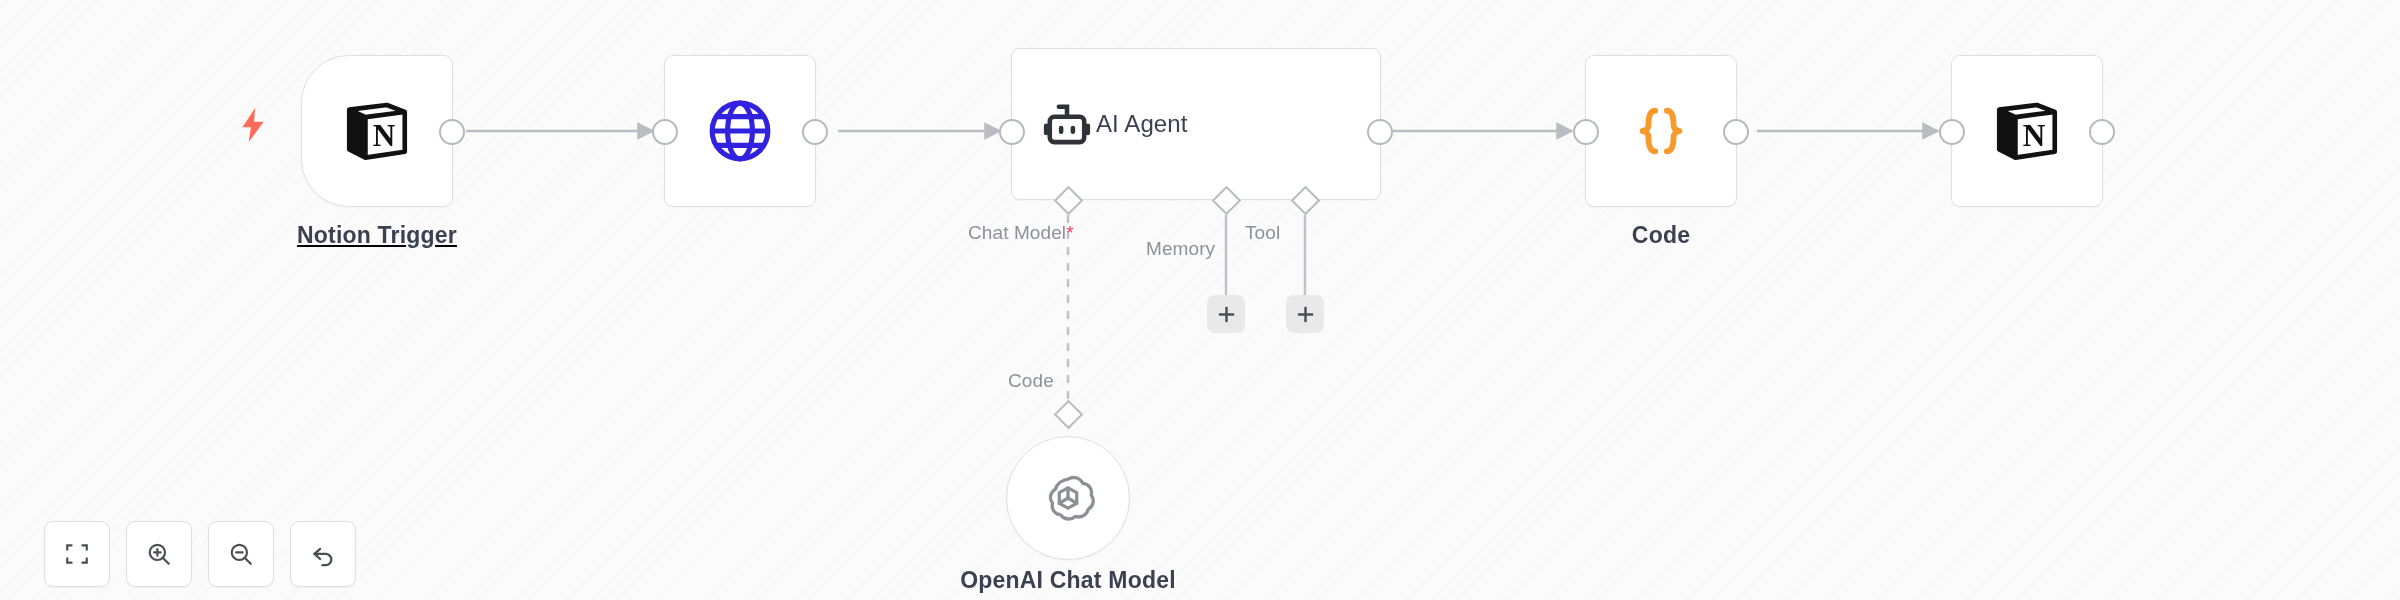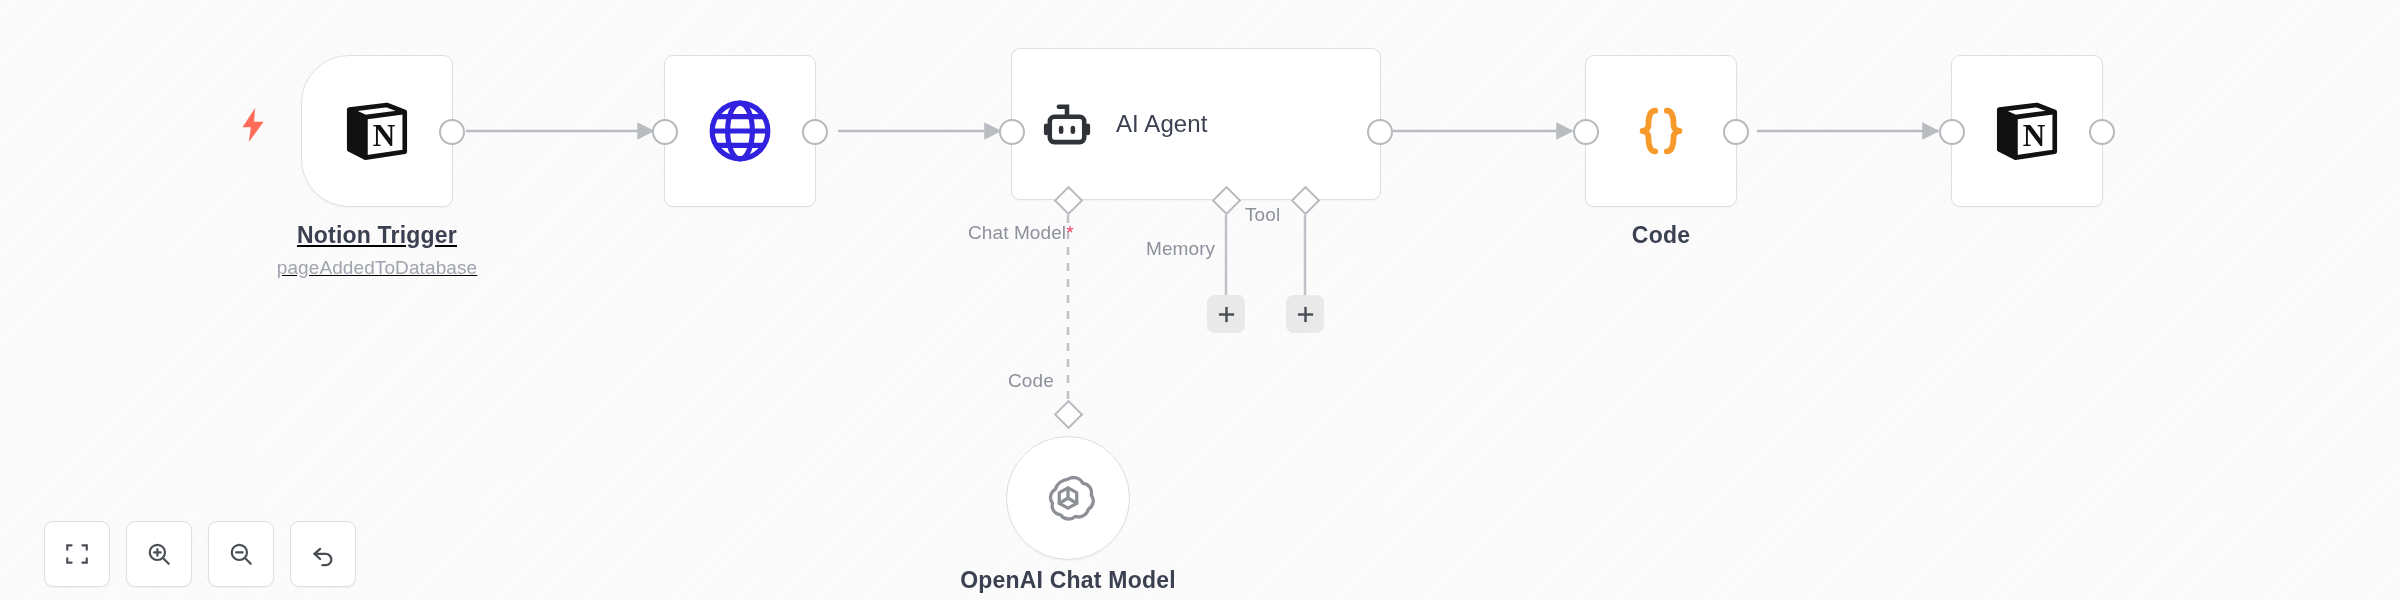--- a/index.html
+++ b/index.html
@@ -50,21 +50,20 @@
 
   .node-inner {
     width: 100%; height: 100%;
     display: flex;
     align-items: center;
     justify-content: center;
   }
   .node.wide .node-inner {
     justify-content: flex-start;
     padding-left: 26px;
-    gap: 20px;
   }
 
   .node-title-text {
     font-size: 24px;
     color: #3b4151;
     letter-spacing: .1px;
   }
 
   
   .caption {
@@ -215,21 +214,20 @@
         <path d="M22 20 L22 55" fill="none" stroke="#111111" stroke-width="4"></path>
         <path d="M8 13.5 L22 20 L22 55 L8 48 Z" fill="#111111"></path>
         <text x="38" y="45" font-family="'Liberation Serif', serif" font-size="27" font-weight="bold" fill="#111111" text-anchor="middle">N</text>
       </svg>
     </div>
     <div class="endpoint" style="right:-13px; top:63px;"></div>
   </div>
 
   <div class="caption" style="left:227px; top:222px; width:300px;text-decoration:underline;">
     <div class="cap-name">Notion Trigger</div>
-    <div class="cap-sub">pageAddedToDatabase</div>
   </div>
 
   <div class="node square" style="left:664px; top:55px;">
     <div class="node-inner">
       <svg width="66" height="66" viewBox="0 0 64 64" xmlns="http://www.w3.org/2000/svg">
         <circle cx="32" cy="32" r="27" fill="none" stroke="#3122e0" stroke-width="5"></circle>
         <ellipse cx="32" cy="32" rx="12" ry="27" fill="none" stroke="#3122e0" stroke-width="5"></ellipse>
         <line x1="5" y1="32" x2="59" y2="32" stroke="#3122e0" stroke-width="5"></line>
         <line x1="10" y1="18" x2="54" y2="18" stroke="#3122e0" stroke-width="5"></line>
         <line x1="10" y1="46" x2="54" y2="46" stroke="#3122e0" stroke-width="5"></line>
@@ -258,21 +256,21 @@
 
   <div class="diamond" style="left:1058px; top:190px;"></div>
   <div class="port-label" style="left:968px; top:222px; width:200px;">
     <span>Chat Model</span><span class="req-star">*</span>
   </div>
 
   <div class="diamond" style="left:1216px; top:190px;"></div>
   <div class="port-label" style="left:1146px; top:222px; width:160px;margin-top:16px;">Memory</div>
 
   <div class="diamond" style="left:1295px; top:190px;"></div>
-  <div class="port-label" style="left:1245px; top:204px; width:120px;">Tool</div>
+  <div class="port-label" style="left:1245px; top:222px; width:120px;">Tool</div>
 
   <div class="plus-btn" style="left:1207px; top:295px;">
     <svg width="19" height="19" viewBox="0 0 20 20" xmlns="http://www.w3.org/2000/svg">
       <line x1="10" y1="2" x2="10" y2="18" stroke="#4a4e55" stroke-width="2.6"></line>
       <line x1="2" y1="10" x2="18" y2="10" stroke="#4a4e55" stroke-width="2.6"></line>
     </svg>
   </div>
 
   <div class="plus-btn" style="left:1286px; top:295px;">
     <svg width="19" height="19" viewBox="0 0 20 20" xmlns="http://www.w3.org/2000/svg">

